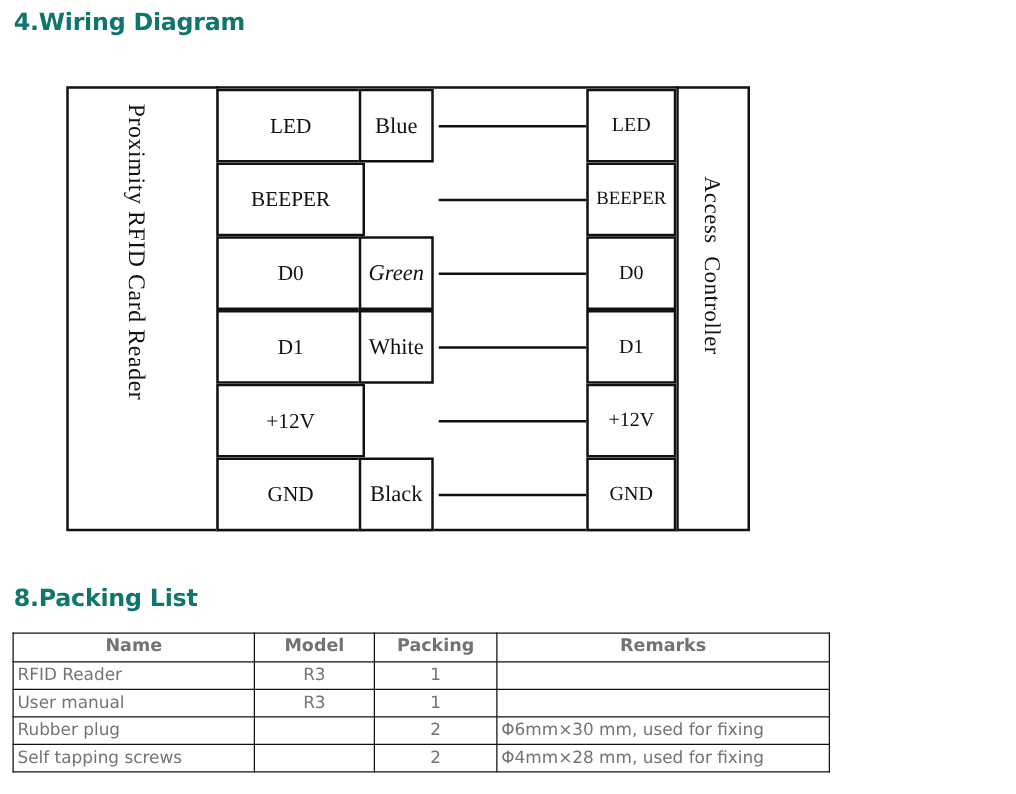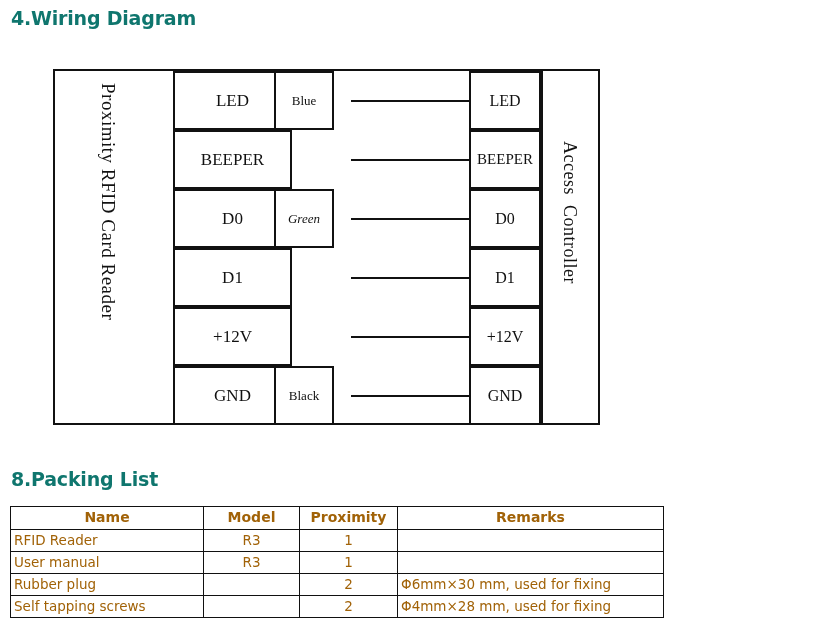--- a/index.html
+++ b/index.html
@@ -56,23 +56,23 @@
   }
 
   
   .sig-cell {
     left: 118px;
     width: 119px;
     font-size: 17px;
   }
   
   .col-cell {
-    left: 219px;
+    left: 232px;
     width: 60px;
-    font-size: 13px;
+    font-size: 18px;
   }
   
   .term-cell {
     left: 414px;
     width: 72px;
     font-size: 16px;
   }
 
   
   .v-line {
@@ -118,21 +118,21 @@
 
   
   #packing-table {
     position: absolute;
     left: 10px;
     top: 506px;
     width: 653px;
     border-collapse: collapse;
     table-layout: fixed;
     font-family: "DejaVu Sans", sans-serif;
-    color: #a16207;
+    color: #737373;
     border-radius: 15px;
   }
   #packing-table th,
   #packing-table td {
     border: 1.5px solid #111111;
     height: 21px;
     padding: 0 3px;
     font-size: 13.5px;
     line-height: 1.1;
     font-weight: normal;
@@ -174,20 +174,21 @@
 
   <div class="diag-cell sig-cell" style="top:0px;   height:59px;">LED</div>
   <div class="diag-cell sig-cell" style="top:59px;  height:59px;">BEEPER</div>
   <div class="diag-cell sig-cell" style="top:118px; height:59px;">D0</div>
   <div class="diag-cell sig-cell" style="top:177px; height:59px;">D1</div>
   <div class="diag-cell sig-cell" style="top:236px; height:59px;">+12V</div>
   <div class="diag-cell sig-cell" style="top:295px; height:59px;">GND</div>
 
   <div class="diag-cell col-cell" style="top:0px;   height:59px;">Blue</div>
   <div class="diag-cell col-cell" style="top:118px; height:59px;font-style:italic;">Green</div>
+  <div class="diag-cell col-cell" style="top:177px; height:59px;">White</div>
   <div class="diag-cell col-cell" style="top:295px; height:59px;">Black</div>
 
   <div class="diag-cell term-cell" style="top:0px;   height:59px;">LED</div>
   <div class="diag-cell term-cell" style="top:59px;  height:59px; font-size:15px;">BEEPER</div>
   <div class="diag-cell term-cell" style="top:118px; height:59px;">D0</div>
   <div class="diag-cell term-cell" style="top:177px; height:59px;">D1</div>
   <div class="diag-cell term-cell" style="top:236px; height:59px;">+12V</div>
   <div class="diag-cell term-cell" style="top:295px; height:59px;">GND</div>
 
   <div class="device-label" id="label-reader">Proximity RFID Card Reader</div>
@@ -200,21 +201,21 @@
   <colgroup>
     <col class="w-name">
       <col class="w-model">
       <col class="w-qty">
       <col class="w-remarks">
   </colgroup>
   <thead>
     <tr>
       <th>Name</th>
       <th>Model</th>
-      <th>Proximity</th>
+      <th>Packing</th>
       <th>Remarks</th>
     </tr>
   </thead>
   <tbody>
     <tr>
       <td class="c-name">RFID Reader</td>
       <td class="c-model">R3</td>
       <td class="c-qty">1</td>
       <td class="c-remarks"></td>
     </tr>

